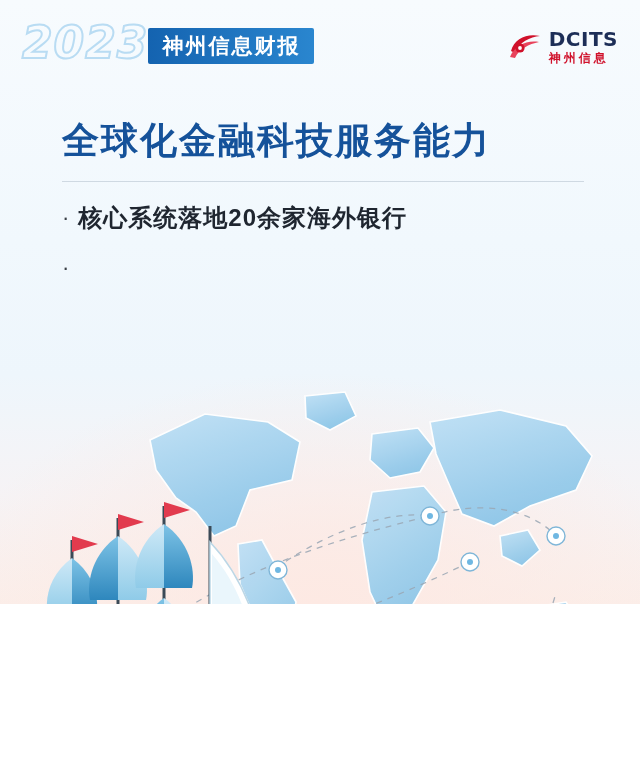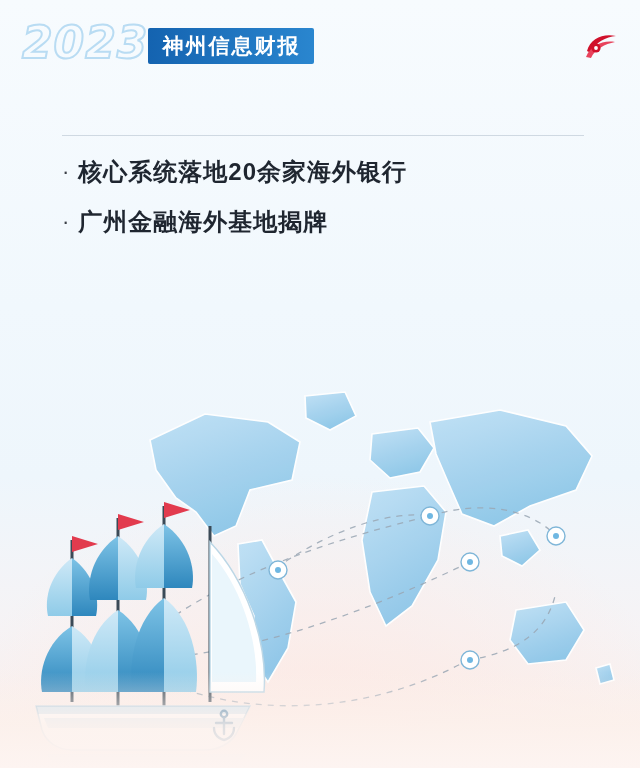--- a/index.html
+++ b/index.html
@@ -7,21 +7,21 @@
   html, body {
     width: 640px;
     height: 768px;
     overflow: hidden;
     font-family: "Liberation Sans", sans-serif;
   }
 
   .poster {
     position: relative;
     width: 640px;
-    height: 768px;
+    height: 604px;
     background:
       radial-gradient(120% 80% at 50% 100%, #fde9e3 0%, rgba(253,233,227,0) 48%),
       linear-gradient(180deg, #f7fbfe 0%, #f1f8fd 40%, #eef6fc 62%, #f6f3f5 82%, #fbeee9 100%);
     overflow: hidden;
   }
 
   
   .topbar {
     position: absolute;
     top: 0; left: 0; right: 0;
@@ -169,34 +169,38 @@
 
     <div class="logo">
       <div class="logo-mark">
         <svg class="swoosh" viewBox="0 0 34 30" xmlns="http://www.w3.org/2000/svg" aria-hidden="true">
           <path d="M3 20 C6 7, 20 2, 32 5 C22 6, 11 11, 7 22 Z" fill="#d0112b"></path>
           <path d="M2 26 C7 14, 19 9, 31 11 C21 13, 11 18, 7 27 Z" fill="#e8435c"></path>
           <circle cx="12" cy="17" r="4.6" fill="#d0112b"></circle>
           <circle cx="12" cy="17" r="1.9" fill="#ffffff"></circle>
         </svg>
       </div>
+      <div class="logo-text">
+        <div class="logo-en">DCITS</div>
+        <div class="logo-cn">神州信息</div>
+      </div>
     </div>
   </div>
 
   <div class="headline-wrap">
+    <div class="headline">全球化金融科技服务能力</div>
     <div class="rule"></div>
 
     <ul class="bullets">
       <li class="bullet">
         <span class="bullet-dot">·</span>
         <span class="bullet-text">核心系统落地20余家海外银行</span>
       </li>
       <li class="bullet">
         <span class="bullet-dot">·</span>
-        <span class="bullet-text">广州金融海外基地揭牌</span>
       </li>
     </ul>
   </div>
 
   <div class="art">
     <svg viewBox="0 0 640 438" xmlns="http://www.w3.org/2000/svg" aria-hidden="true">
 
       <defs>
         <linearGradient id="mapGrad" x1="0" y1="0" x2="0.4" y2="1">
           <stop offset="0%" stop-color="#bfe0f5"></stop>

